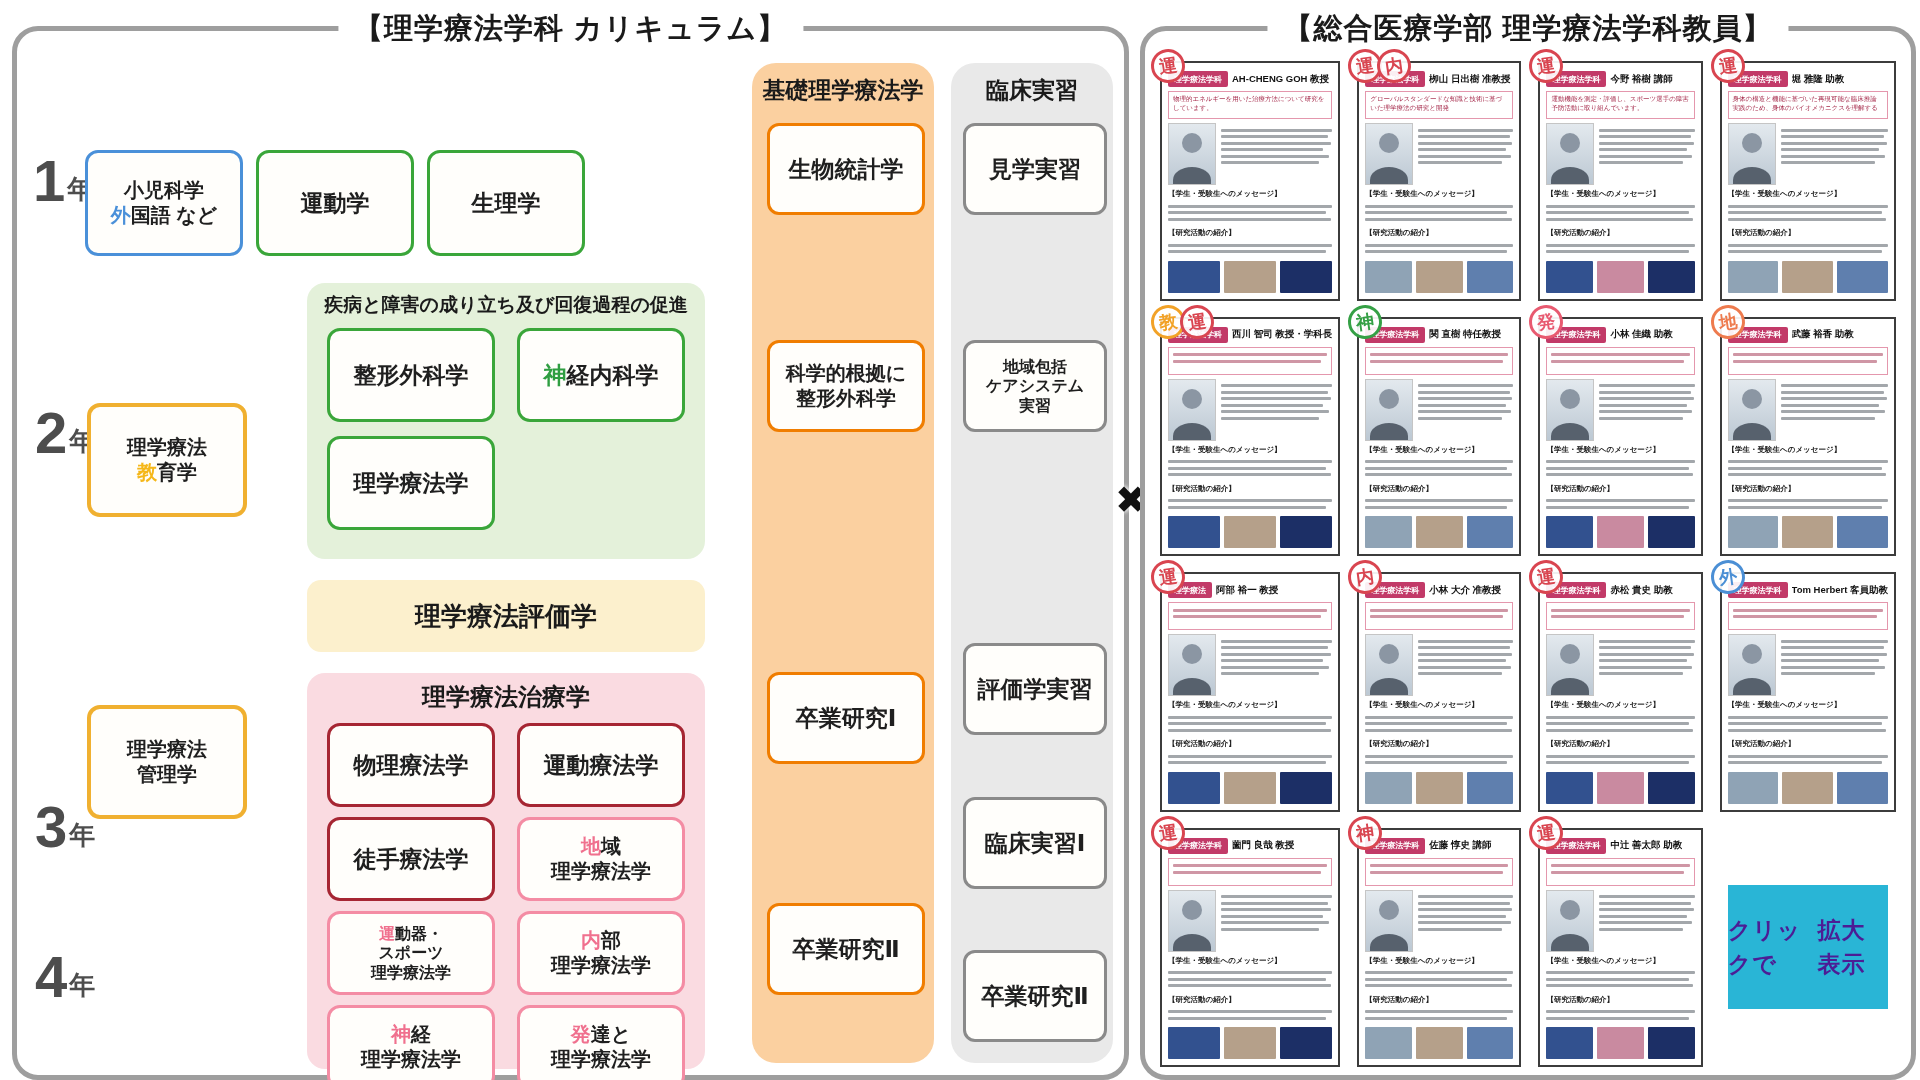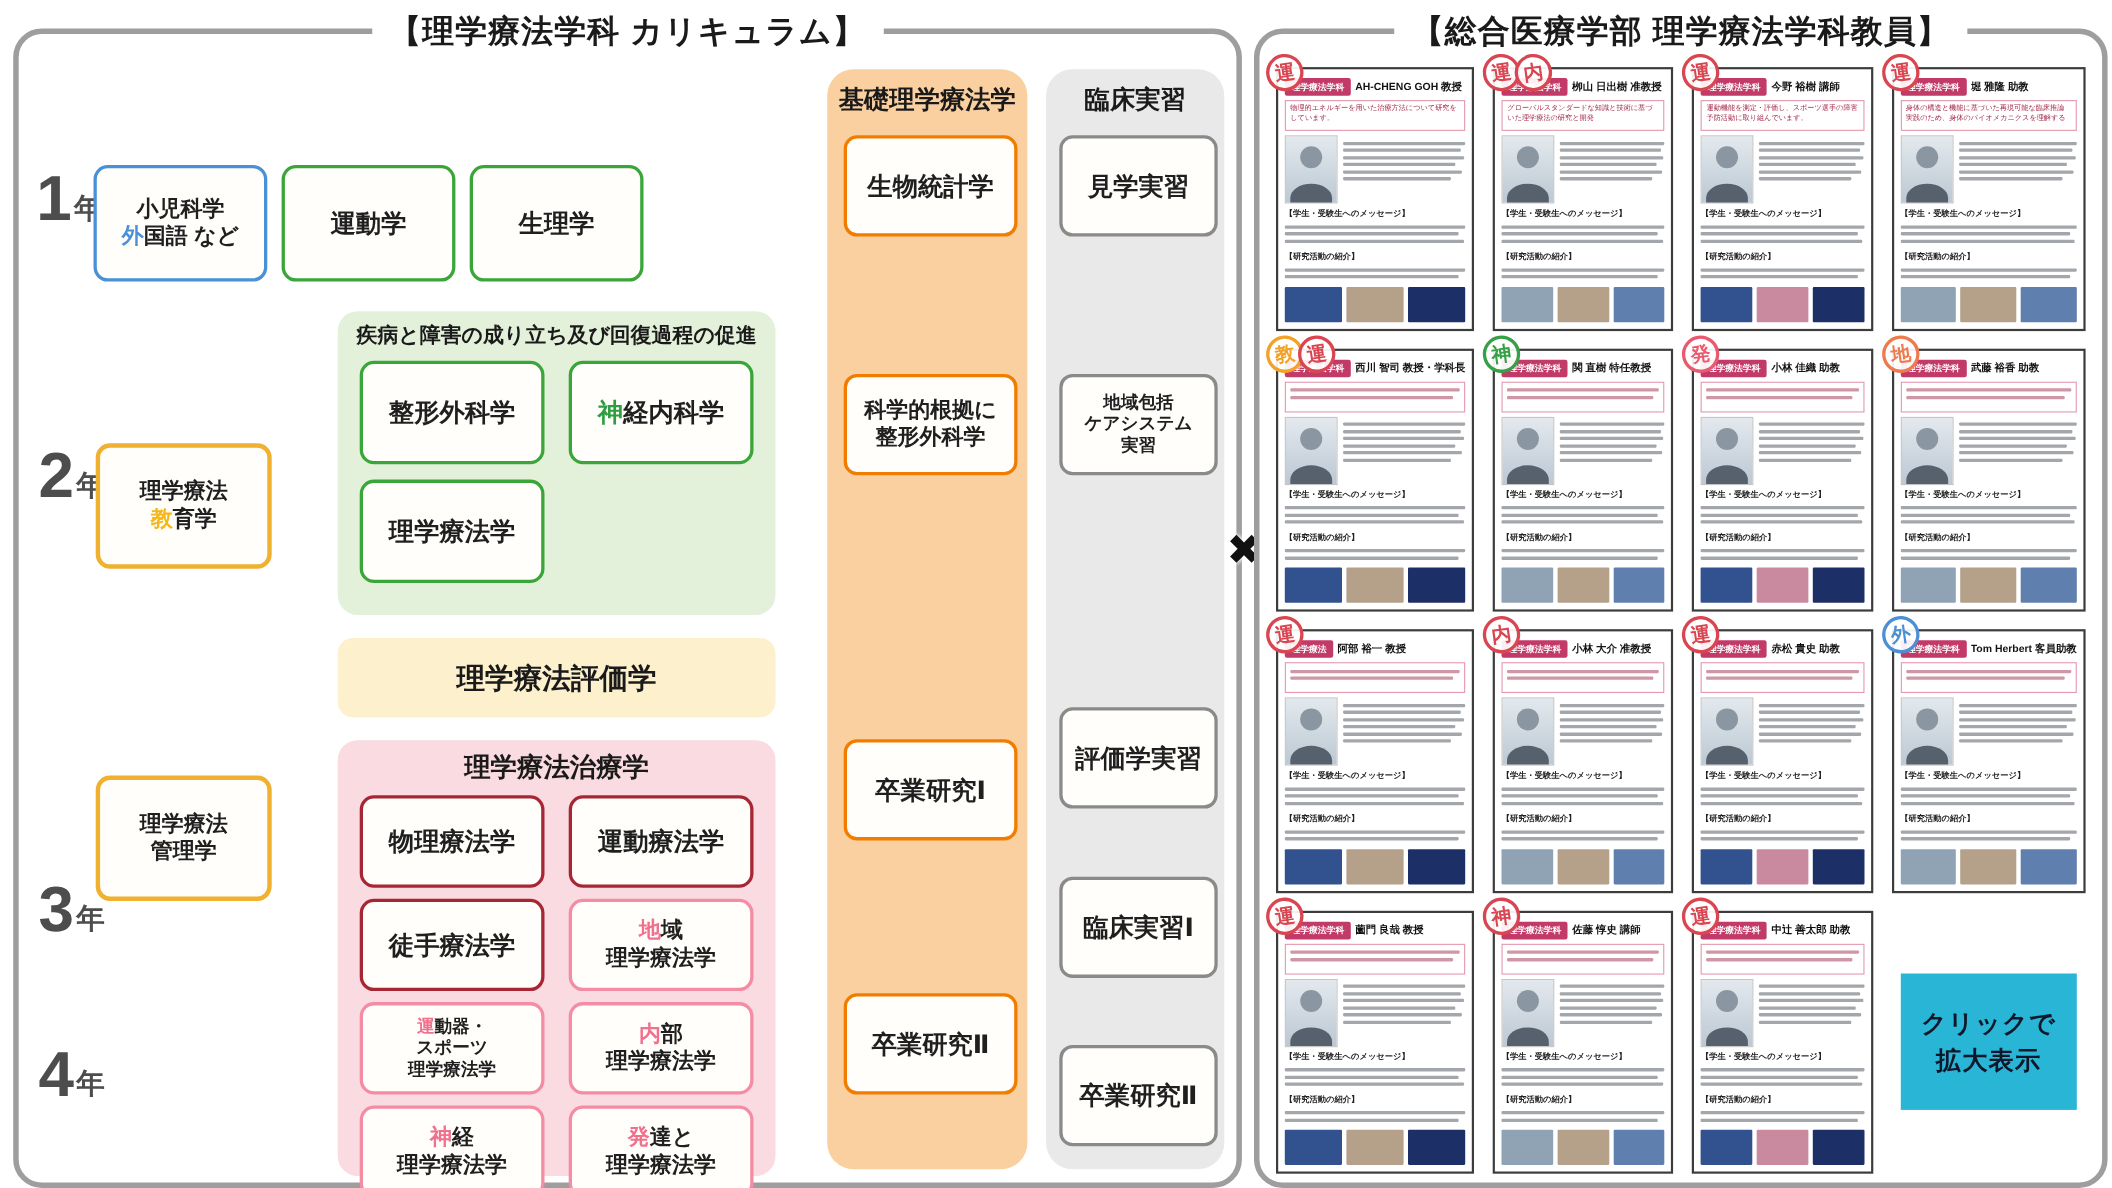--- a/index.html
+++ b/index.html
@@ -87,22 +87,22 @@
   .fl{height:3px;background:#a3a7ab;border-radius:1px;margin:3.5px 0;}
   .fl.pink{background:#cf96a5;}
   .sec-h{font-size:7.5px;font-weight:bold;color:#222;margin-top:4px;}
   .thumbs{display:flex;gap:4px;margin-top:auto;padding-top:4px;}
   .thumb{height:32px;flex:1;border-radius:1px;}
   .thumb:nth-child(1){background:#32518f;} .thumb:nth-child(2){background:#b5a08a;} .thumb:nth-child(3){background:#1c2f66;}
   .poster:nth-child(even) .thumb:nth-child(1){background:#8fa3b5;}
   .poster:nth-child(even) .thumb:nth-child(3){background:#5f7fae;}
   .poster:nth-child(4n+3) .thumb:nth-child(2){background:#c98aa0;}
   .click-cell{display:flex;align-items:center;justify-content:center;}
-  .click-box{width:160px;height:124px;color:#0f172a;font-size:23px;font-weight:bold;display:flex;
-        flex-direction:column;align-items:center;justify-content:center;line-height:1.5;letter-spacing:1px;}
+  .click-box{width:160px;height:124px;color:#4c1d95;font-size:23px;font-weight:bold;display:flex;
+        flex-direction:row;align-items:center;justify-content:center;line-height:1.5;letter-spacing:1px;}
 </style>
 </head>
 <body>
 
 <div class="page">
 
   <section class="panel" id="left-panel">
     <h1 class="panel-title">【理学療法学科 カリキュラム】</h1>
     <div id="year-labels">
         <div class="year y-0">

